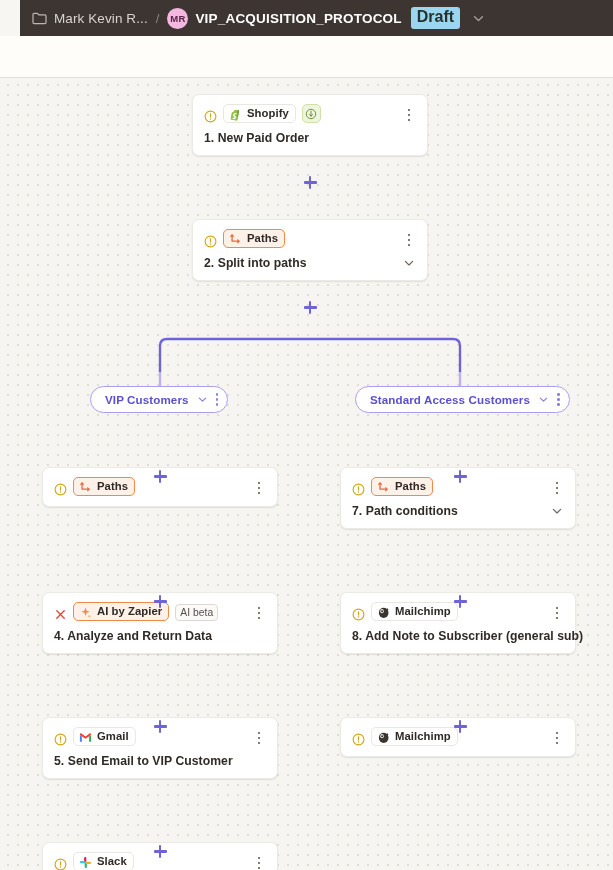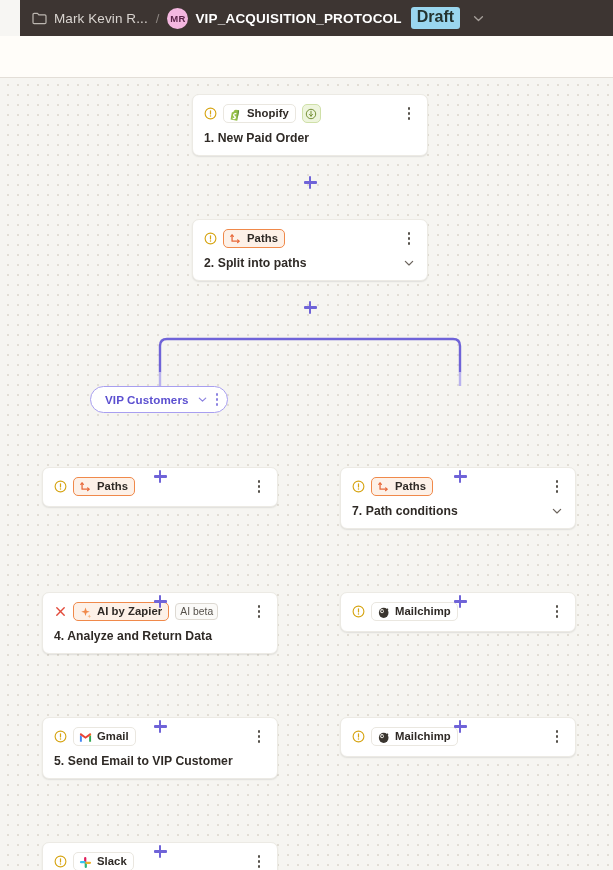--- a/index.html
+++ b/index.html
@@ -68,21 +68,21 @@
 
   
   .node {
     position: absolute;
     background: #ffffff;
     border: 1px solid #eceae4;
     border-radius: 7px;
     box-shadow: 0 1px 2px rgba(60,50,40,.07), 0 1px 1px rgba(60,50,40,.04);
     padding: 9px 11px 10px 11px;
   }
-  .node-row1 { display: flex; align-items: center; gap: 6px; height: 19px; }
+  .node-row1 { display: flex; align-items: flex-end; gap: 6px; height: 19px; }
   .node-row2 {
     display: flex; align-items: flex-end; justify-content: space-between;
     margin-top: 8px;
   }
   .node-title {
     font-size: 12.2px; color: #2f2a26; font-weight: bold;
     letter-spacing: .05px; white-space: nowrap;
   }
 
   
@@ -298,20 +298,33 @@
         <path d="M3.8 5.9 7.5 9.4l3.7-3.5" fill="none" stroke="#8b82e0" stroke-width="1.4" stroke-linecap="round" stroke-linejoin="round"></path>
       </svg>
     </span>
     <span class="branch-kebab">
         <i></i>
         <i></i>
         <i></i>
       </span>
   </div>
 
+  <div class="branch-pill" style="left:355px; top:308px;">
+    <span class="branch-label">Standard Access Customers</span>
+    <span style="display:flex;">
+      <svg width="13" height="13" viewBox="0 0 15 15">
+        <path d="M3.8 5.9 7.5 9.4l3.7-3.5" fill="none" stroke="#8b82e0" stroke-width="1.4" stroke-linecap="round" stroke-linejoin="round"></path>
+      </svg>
+    </span>
+    <span class="branch-kebab">
+        <i></i>
+        <i></i>
+        <i></i>
+      </span>
+  </div>
 
   <div class="node" style="left:42px; top:389px; width:236px;">
     <div class="node-row1">
       <span class="status-ico">
         <svg width="13" height="13" viewBox="0 0 14 14">
           <circle cx="7" cy="7" r="5.8" fill="none" stroke="#d6a412" stroke-width="1.2"></circle>
           <path d="M7 4.1v3.4" stroke="#d6a412" stroke-width="1.3" stroke-linecap="round"></path>
           <circle cx="7" cy="9.6" r=".8" fill="#d6a412"></circle>
         </svg>
       </span>
@@ -476,20 +489,23 @@
           </svg>
         </span>
         <span class="app-chip-label">Mailchimp</span>
       </span>
       <span class="kebab">
           <i></i>
           <i></i>
           <i></i>
         </span>
     </div>
+    <div class="node-row2">
+      <span class="node-title">8. Add Note to Subscriber (general sub)</span>
+    </div>
   </div>
 
   <div class="node" style="left:340px; top:639px; width:236px;">
     <div class="node-row1">
       <span class="status-ico">
         <svg width="13" height="13" viewBox="0 0 14 14">
           <circle cx="7" cy="7" r="5.8" fill="none" stroke="#d6a412" stroke-width="1.2"></circle>
           <path d="M7 4.1v3.4" stroke="#d6a412" stroke-width="1.3" stroke-linecap="round"></path>
           <circle cx="7" cy="9.6" r=".8" fill="#d6a412"></circle>
         </svg>

